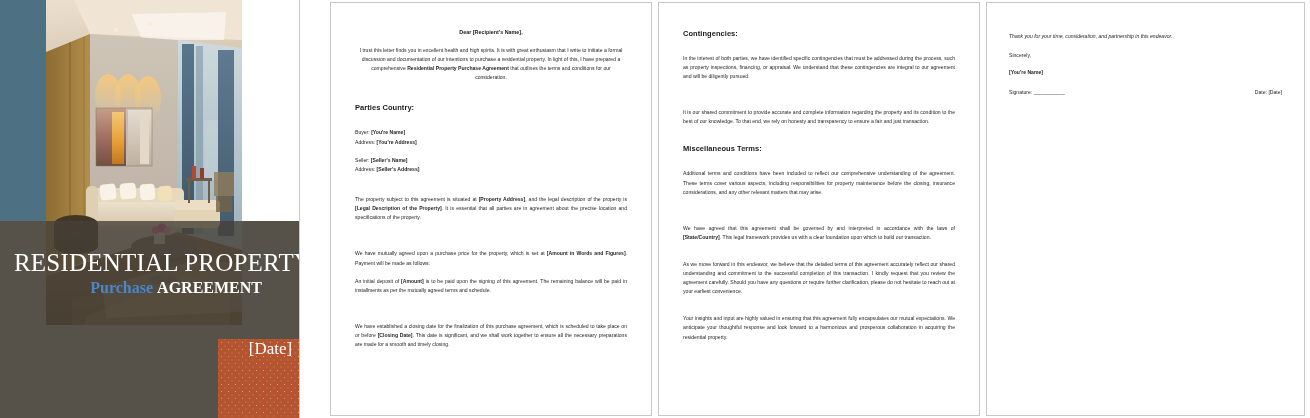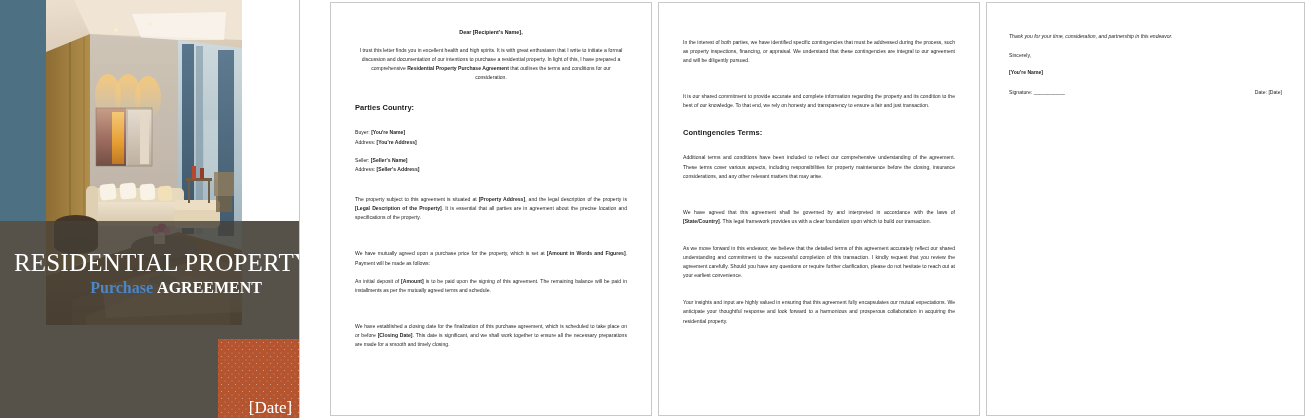--- a/index.html
+++ b/index.html
@@ -109,21 +109,21 @@
     top: 339px;
     width: 105px;
     height: 79px;
     background: #b4552f;
     background-image:
       radial-gradient(rgba(255,255,255,0.42) 0.7px, transparent 0.8px),
       radial-gradient(rgba(255,255,255,0.30) 0.7px, transparent 0.8px);
     background-size: 7px 7px, 7px 7px;
     background-position: 0 0, 3.5px 3.5px;
     display: flex;
-    align-items: flex-end;
+    align-items: flex-start;
     justify-content: center;
     z-index: 8;
     border: none;
   }
   .cover-date-text {
     font-family: "Liberation Serif", serif;
     font-size: 17px;
     color: #ffffff;
   }
 
@@ -377,31 +377,32 @@
 
       <div class="sec-gap-sm"></div>
       <p class="doc-p tight"><span>We have established a closing date for the finalization of this purchase agreement, which is scheduled to take place on or before </span><b>[Closing Date]</b><span>. This date is significant, and we shall work together to ensure all the necessary preparations are made for a smooth and timely closing.</span></p>
 
     </div>
   </div>
 
   <div class="page" id="page-three">
     <div class="page-inner">
 
+      <div class="doc-h">Contingencies:</div>
       <div class="sec-gap-sm"></div>
       <p class="doc-p">In the interest of both parties, we have identified specific contingencies that must be addressed during the process, such as property inspections, financing, or appraisal. We understand that these contingencies are integral to our agreement and will be diligently pursued.</p>
 
       <div class="sec-gap-sm"></div>
 
       <div class="sec-gap-sm"></div>
       <p class="doc-p">It is our shared commitment to provide accurate and complete information regarding the property and its condition to the best of our knowledge. To that end, we rely on honesty and transparency to ensure a fair and just transaction.</p>
 
       <div class="sec-gap-sm"></div>
 
-      <div class="doc-h">Contingencies Terms:</div>
+      <div class="doc-h">Miscellaneous Terms:</div>
       <div class="sec-gap-sm"></div>
       <p class="doc-p">Additional terms and conditions have been included to reflect our comprehensive understanding of the agreement. These terms cover various aspects, including responsibilities for property maintenance before the closing, insurance considerations, and any other relevant matters that may arise.</p>
 
       <div class="sec-gap-sm"></div>
 
       <div class="sec-gap-sm"></div>
       <p class="doc-p"><span>We have agreed that this agreement shall be governed by and interpreted in accordance with the laws of </span><b>[State/Country]</b><span>. This legal framework provides us with a clear foundation upon which to build our transaction.</span></p>
 
       <div class="sec-gap-sm"></div>
 

